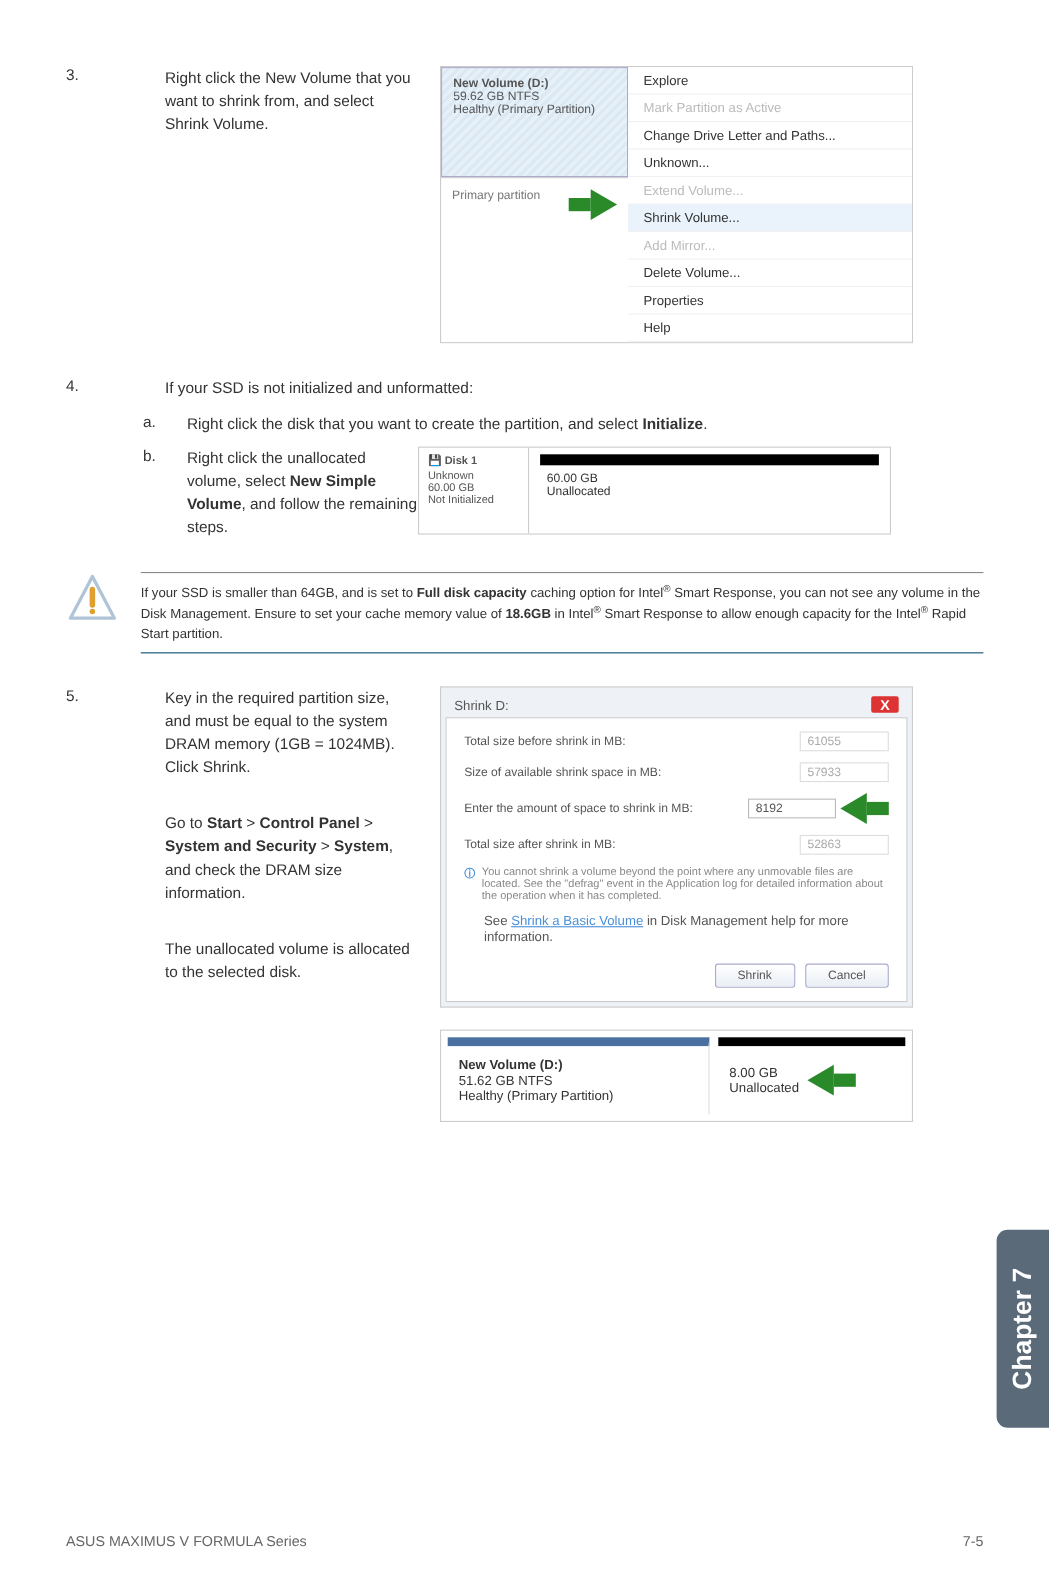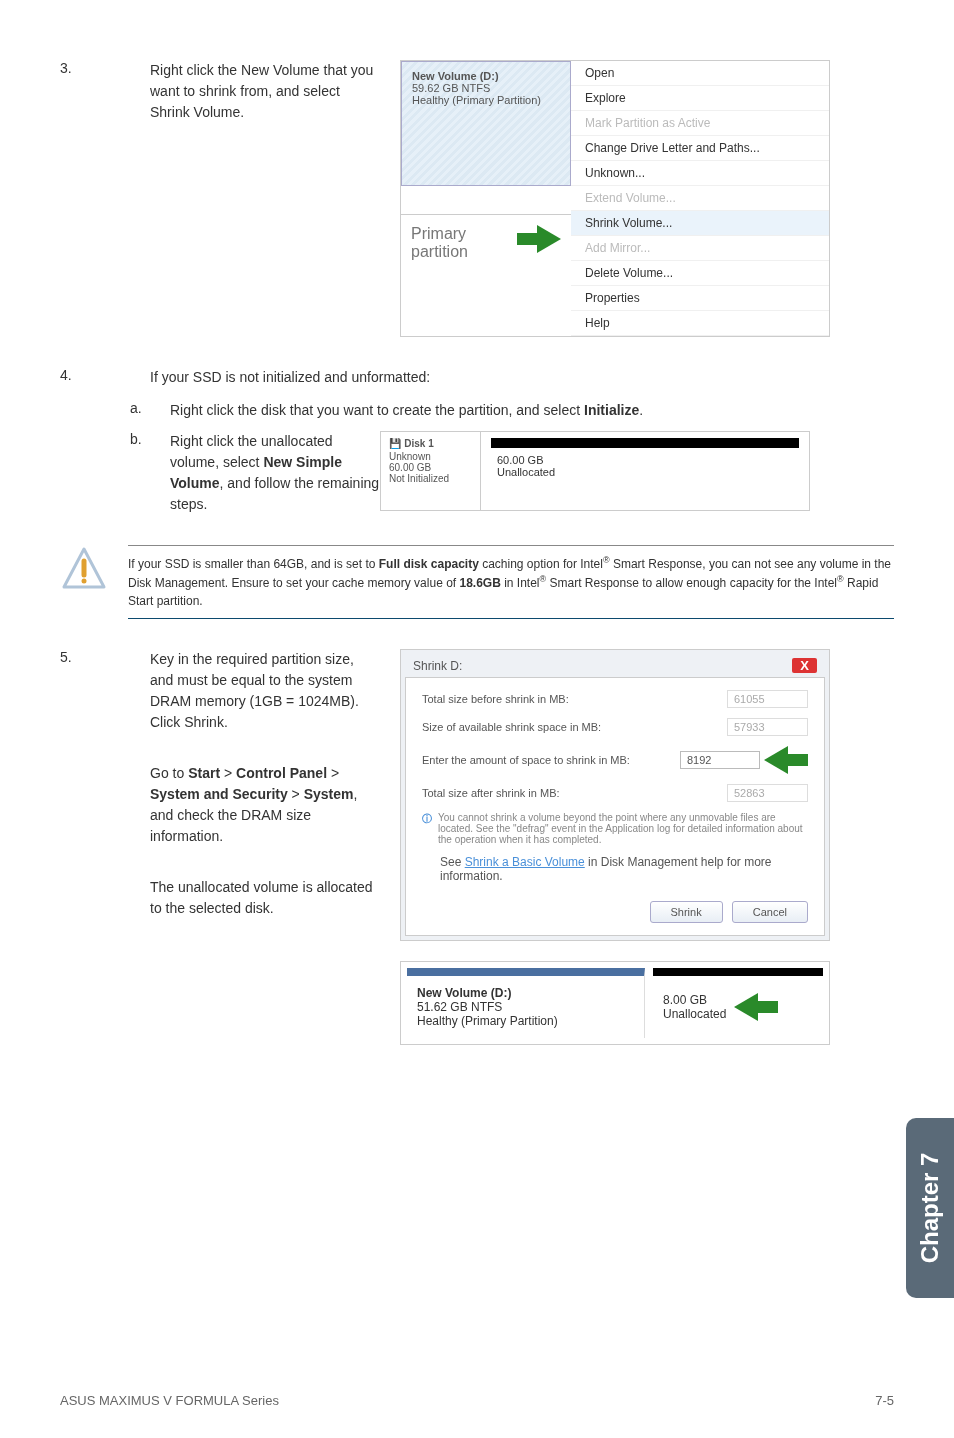--- a/index.html
+++ b/index.html
@@ -13,21 +13,21 @@
     .sub-step { display: flex; margin-top: 8px; }
     .sub-letter { width: 40px; flex-shrink: 0; }
     .img1 { flex-shrink: 0; border: 1px solid #ccc; width: 430px; }
     .img1-top { display: flex; }
     .img1-vol { padding: 8px 10px; font-size: 11px; color: #555; background: repeating-linear-gradient(135deg, #e6f0f8, #e6f0f8 3px, #dce9f3 3px, #dce9f3 6px); border: 1px solid #aac; width: 170px; }
     .img1-menu { flex: 1; background: #fff; }
     .menu-item { padding: 5px 14px; font-size: 12px; color: #333; border-bottom: 1px solid #f0f0f0; }
     .menu-item.disabled { color: #bbb; }
     .menu-item.highlight { background: #eaf3fb; }
     .img1-bottom { display: flex; }
-    .img1-primary { width: 170px; padding: 10px; font-size: 16px; color: #777; border-top: 1px solid #ccc; display: flex; align-items: flex-start; justify-content: space-between; margin-top: 28px; }
+    .img1-primary { width: 170px; padding: 10px; font-size: 11px; color: #777; border-top: 1px solid #ccc; display: flex; align-items: flex-start; justify-content: space-between; }
     .arrow-container { display: inline-flex; align-items: center; }
     .arrow-tail { display: inline-block; background: #2a8a2a; width: 20px; height: 12px; }
     .arrow-head-right { display: inline-block; width: 0; height: 0; border-top: 14px solid transparent; border-bottom: 14px solid transparent; border-left: 24px solid #2a8a2a; }
     .arrow-head-left { display: inline-block; width: 0; height: 0; border-top: 14px solid transparent; border-bottom: 14px solid transparent; border-right: 24px solid #2a8a2a; }
     .bold { font-weight: bold; }
     .img2 { display: flex; border: 1px solid #ccc; width: 430px; height: 80px; background: #fff; flex-shrink: 0; }
     .img2-left { width: 100px; padding: 6px 8px; font-size: 10px; color: #555; border-right: 1px solid #ccc; }
     .img2-right { flex: 1; padding: 6px 10px; font-size: 11px; display: flex; }
     .img2-black { border-top: 10px solid #000; flex: 1; padding: 6px; }
     .disk-icon { font-size: 10px; margin-bottom: 2px; }
@@ -67,21 +67,20 @@
     <div class="step-row">
       <div class="step-text" style="line-height:1.5;">Right click the New Volume that you want to shrink from, and select Shrink Volume.</div>
       <div class="img1">
         <div class="img1-top">
           <div class="img1-vol">
             <div class="bold">New Volume (D:)</div>
             <div>59.62 GB NTFS</div>
             <div>Healthy (Primary Partition)</div>
           </div>
           <div class="img1-menu">
-            <div class="menu-item">Open</div>
             <div class="menu-item">Explore</div>
             <div class="menu-item disabled">Mark Partition as Active</div>
             <div class="menu-item">Change Drive Letter and Paths...</div>
             <div class="menu-item">Unknown...</div>
           </div>
         </div>
         <div class="img1-bottom">
           <div class="img1-primary">
             <span>Primary partition</span>
             <span class="arrow-container">

